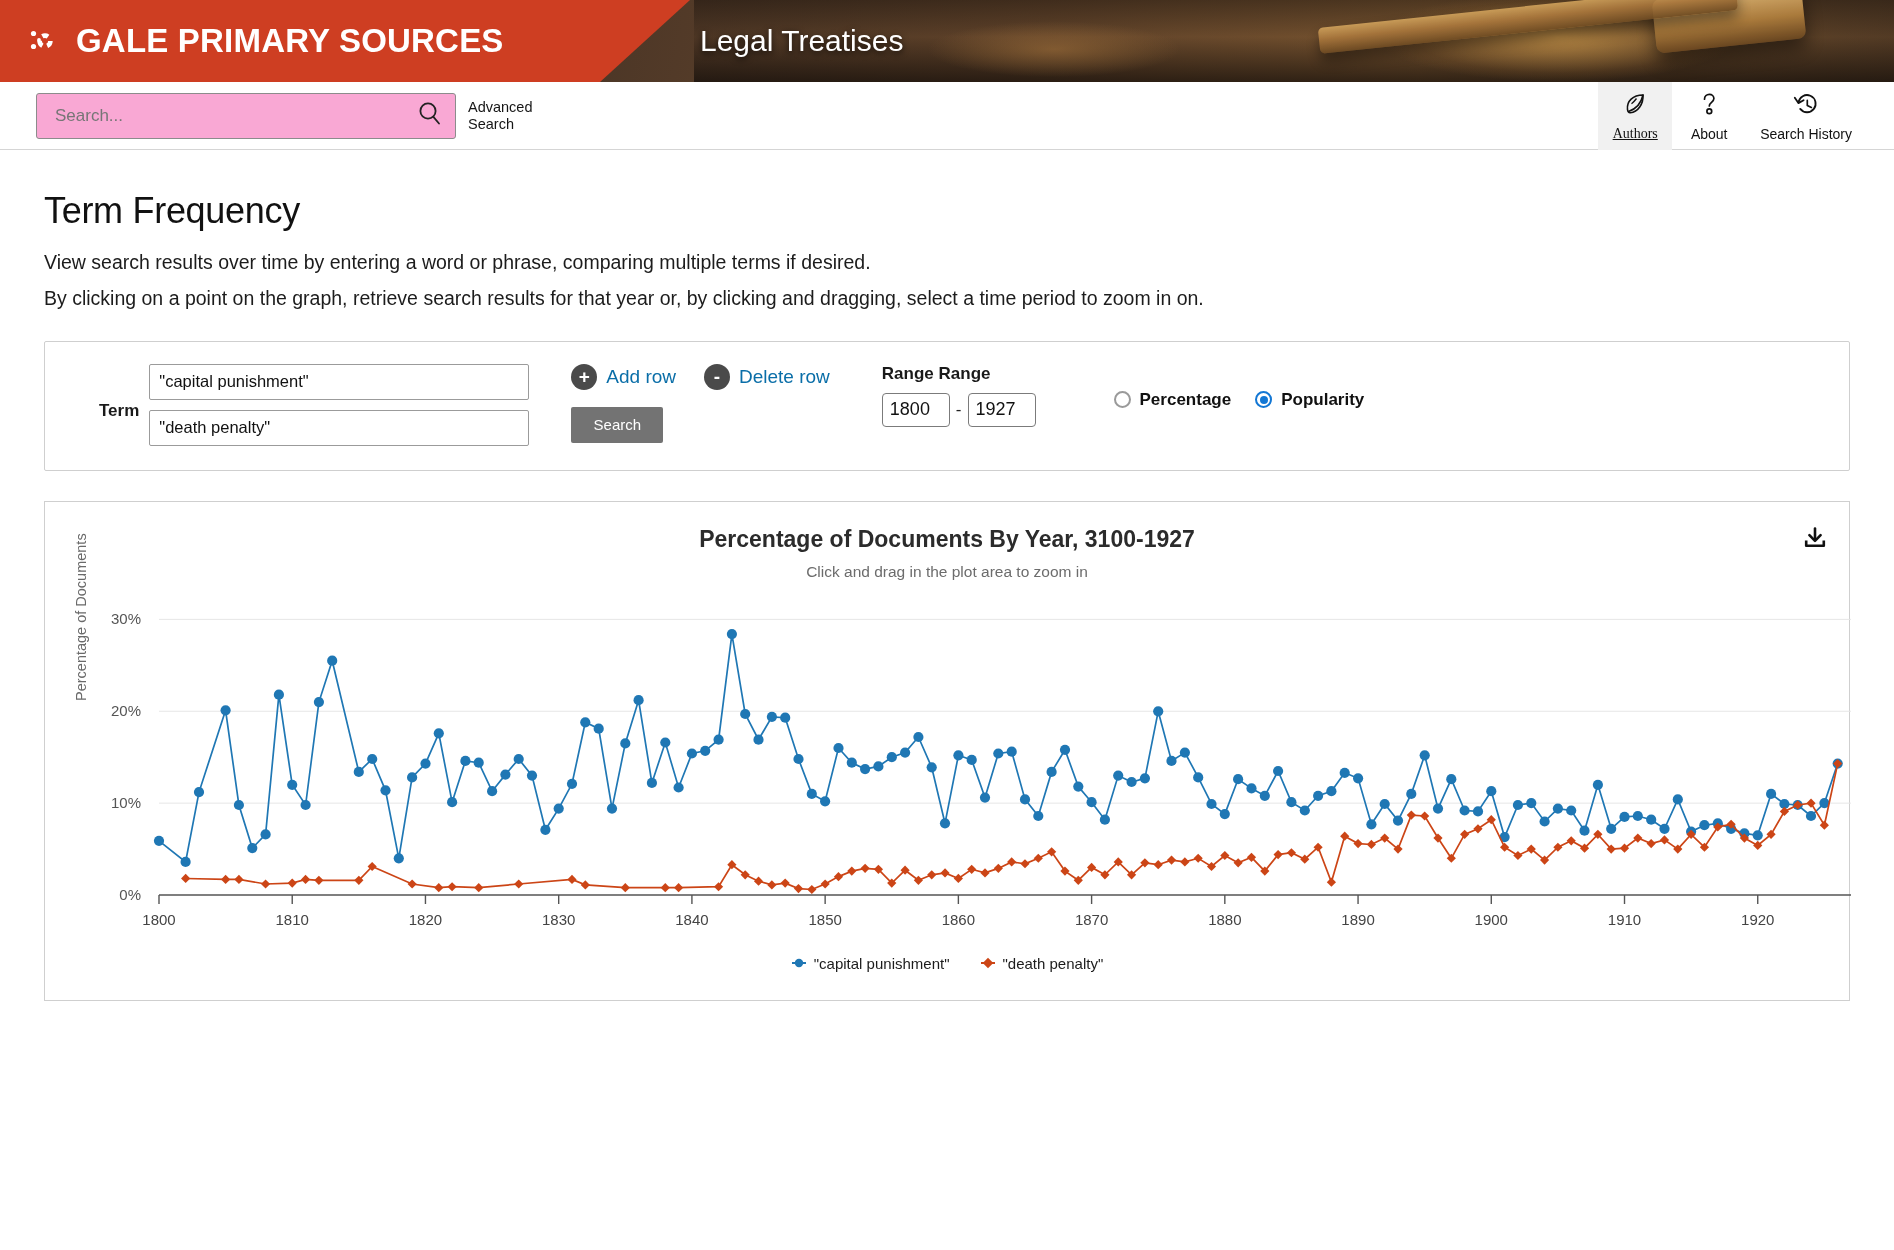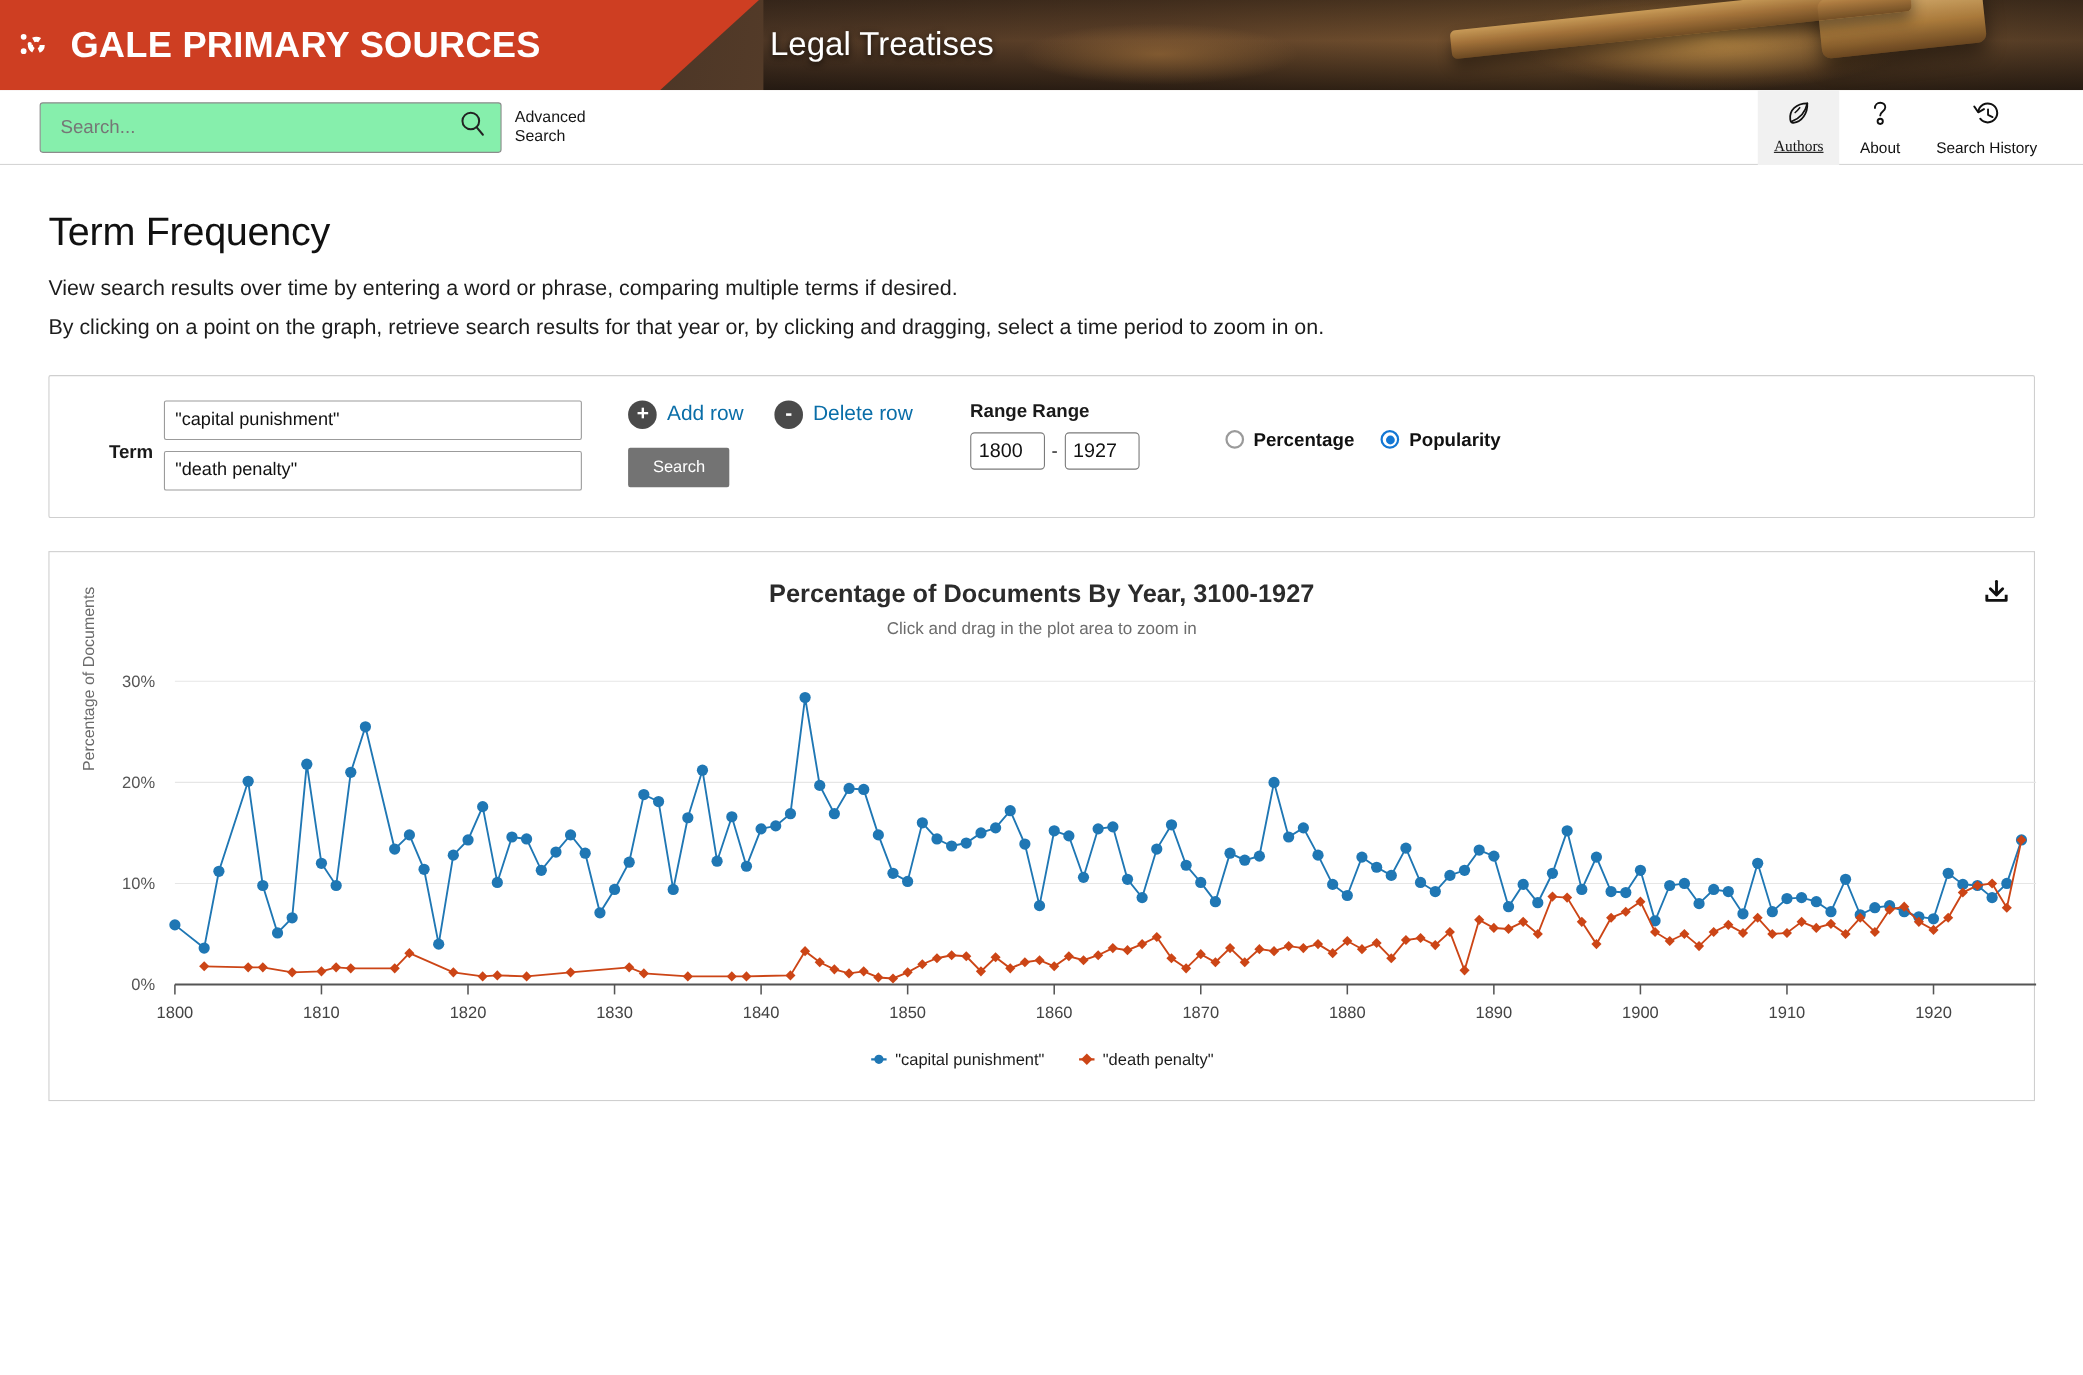--- a/index.html
+++ b/index.html
@@ -37,20 +37,21 @@
     background: linear-gradient(180deg, #e0b877 0%, #b07f3e 55%, #6b4720 100%);
     transform: rotate(-6deg); border-radius: 8px; opacity: .95;
     box-shadow: 0 10px 18px rgba(0,0,0,.5);
   }
   .brand-wedge {
     position: absolute; left: 0; top: 0; height: 82px; width: 690px;
     background: #ce3e22;
     clip-path: polygon(0 0, 690px 0, 600px 82px, 0 82px);
     display: flex; align-items: center;
     z-index: 3;
+    padding-left: 12px;
   }
   .brand-mark {
     width: 38px; height: 38px; margin-left: 14px; position: relative; flex: 0 0 auto;
   }
   .brand-title {
     color: #fff; font-size: 33px; font-weight: bold; letter-spacing: .2px;
     margin-left: 12px; white-space: nowrap;
   }
   .banner-sub {
     position: absolute; left: 700px; top: 0; height: 82px;
@@ -61,21 +62,21 @@
   
   .searchrow {
     position: relative;
     height: 68px;
     background: #fff;
     border-bottom: 1px solid #d5d5d5;
     display: flex; align-items: center;
   }
   .searchbox {
     margin-left: 36px; width: 420px; height: 46px;
-    border: 1px solid #8c8c8c; border-radius: 3px; background: #86efac;
+    border: 1px solid #8c8c8c; border-radius: 3px; background: #f9a8d4;
     display: flex; align-items: center; padding: 0 10px 0 16px;
   }
   .searchbox input {
     border: 0; outline: 0; flex: 1; font-size: 17px; color: #5a5a5a;
     font-family: "Liberation Sans", sans-serif; background: transparent;
   }
   .searchbox input::placeholder { color: #767676; }
   .adv-search {
     margin-left: 12px; font-size: 14.5px; line-height: 17px; color: #161616;
     cursor: pointer; width: 90px;

